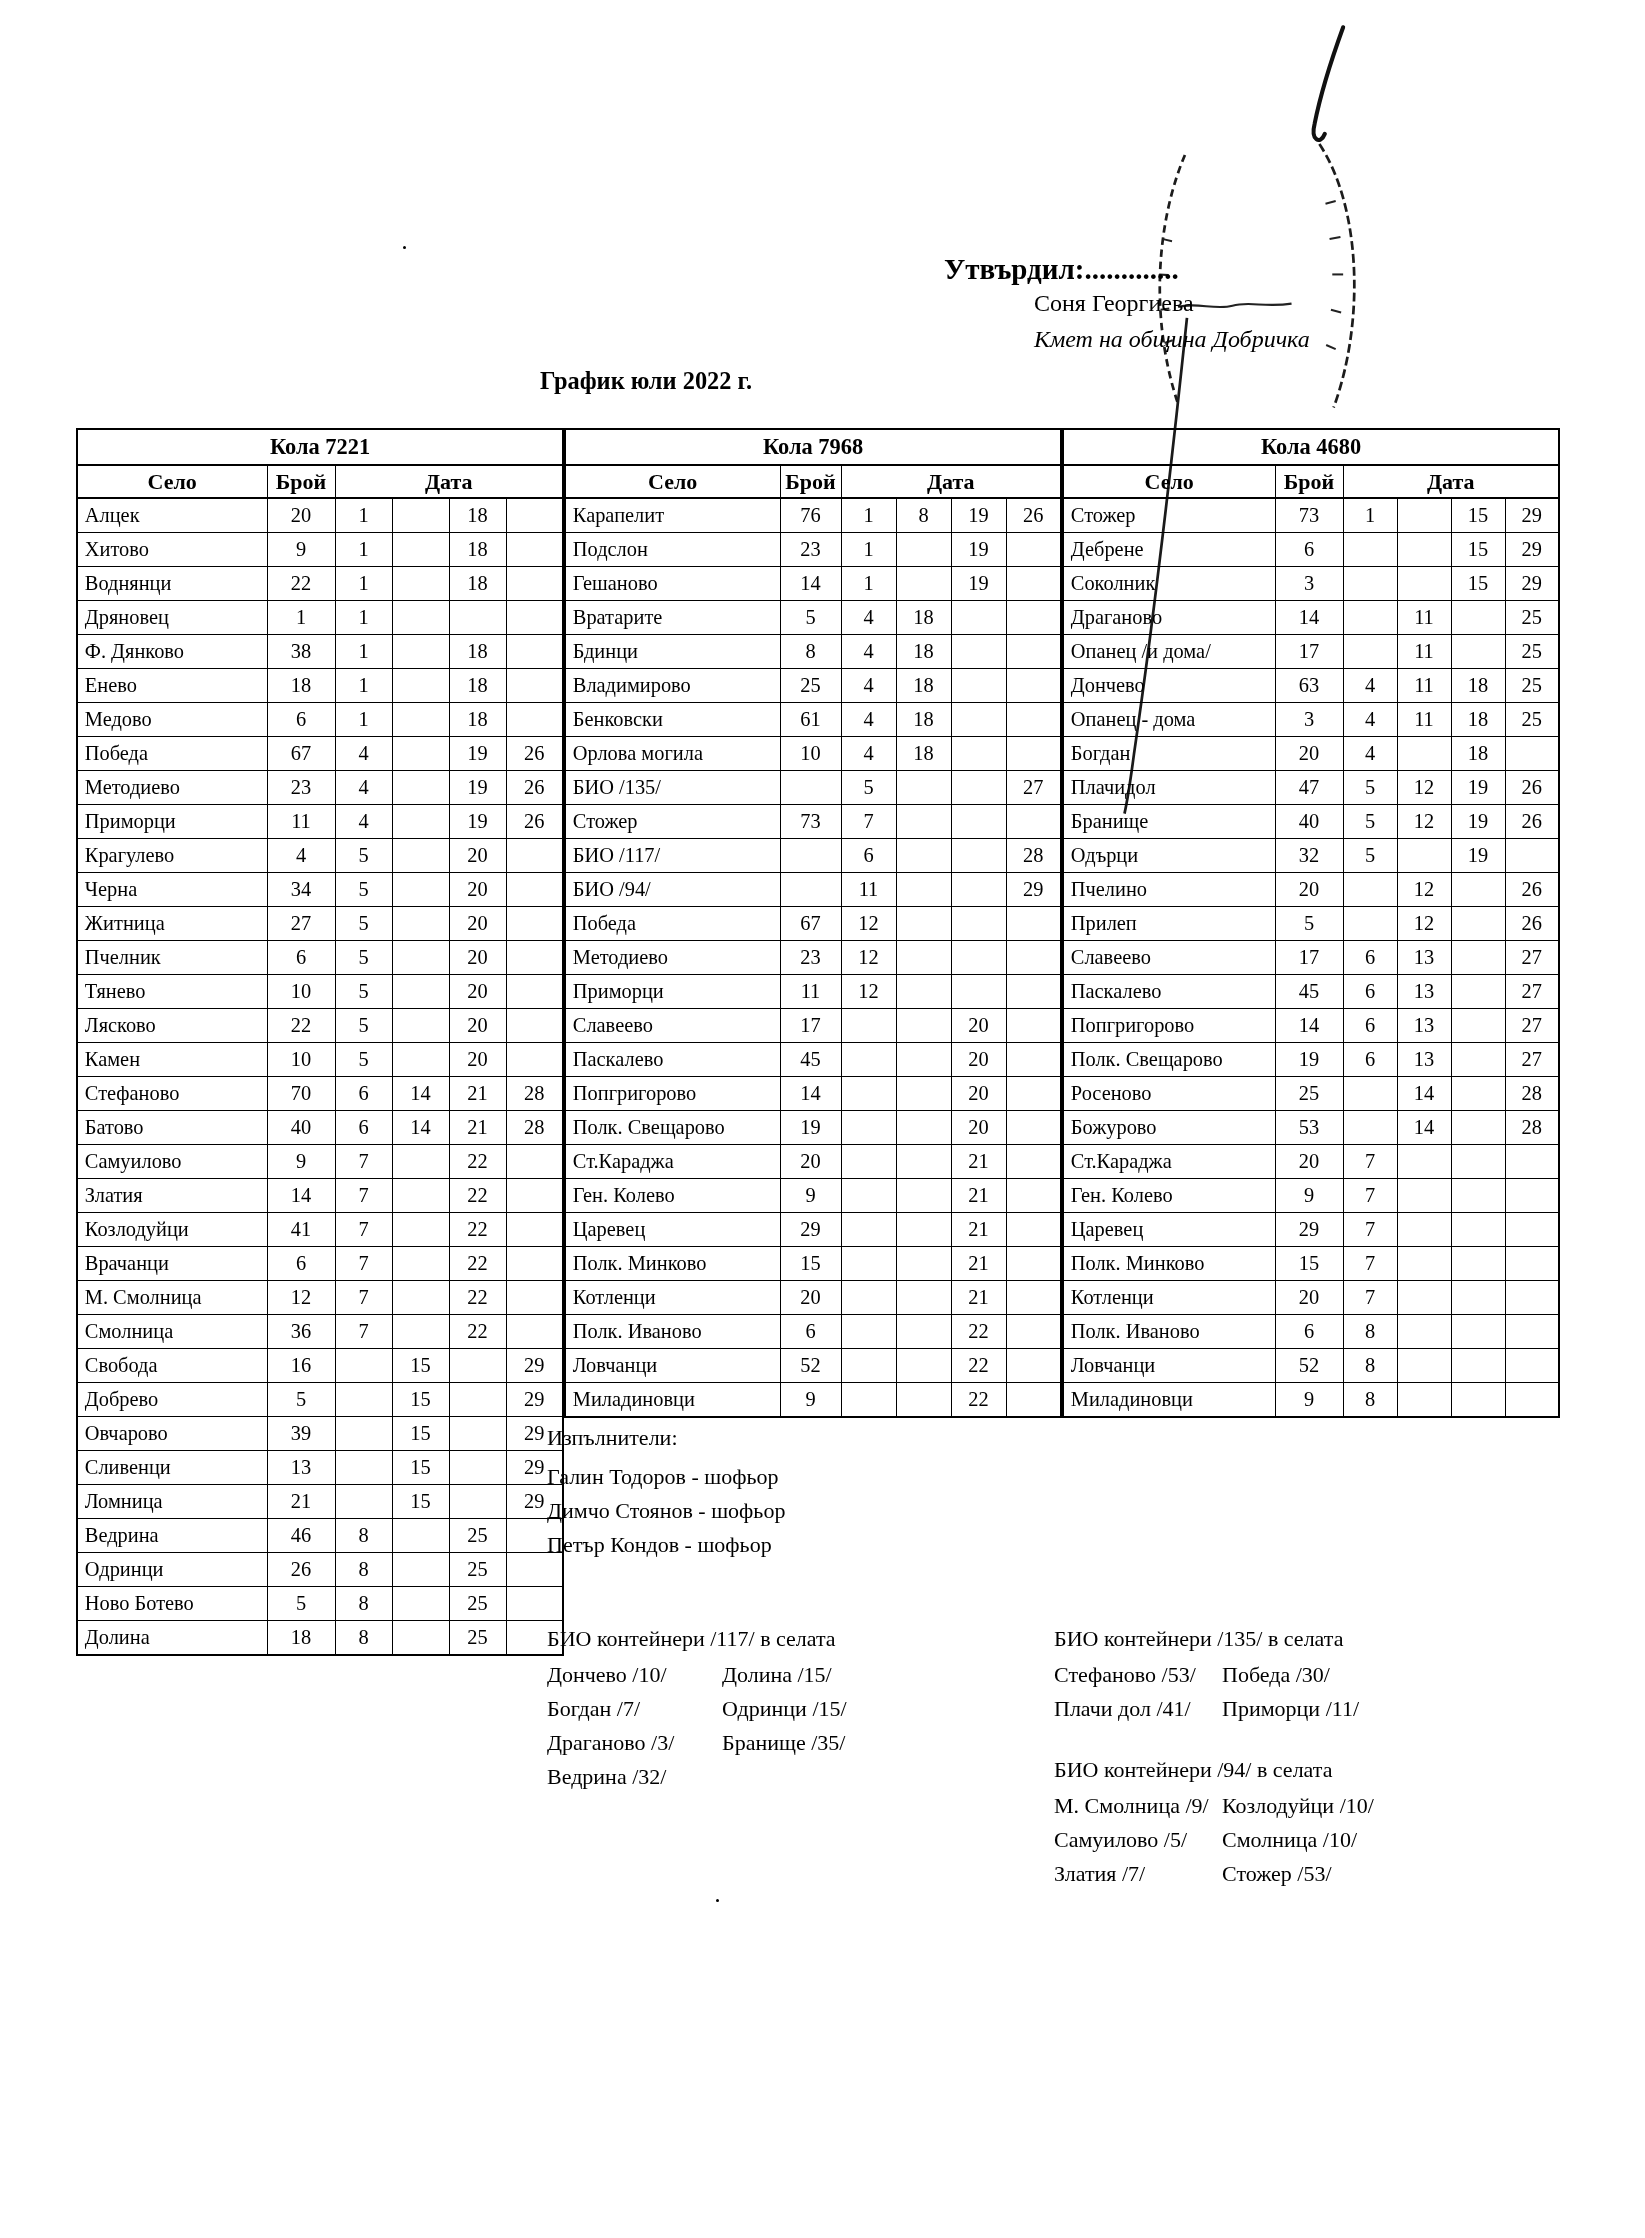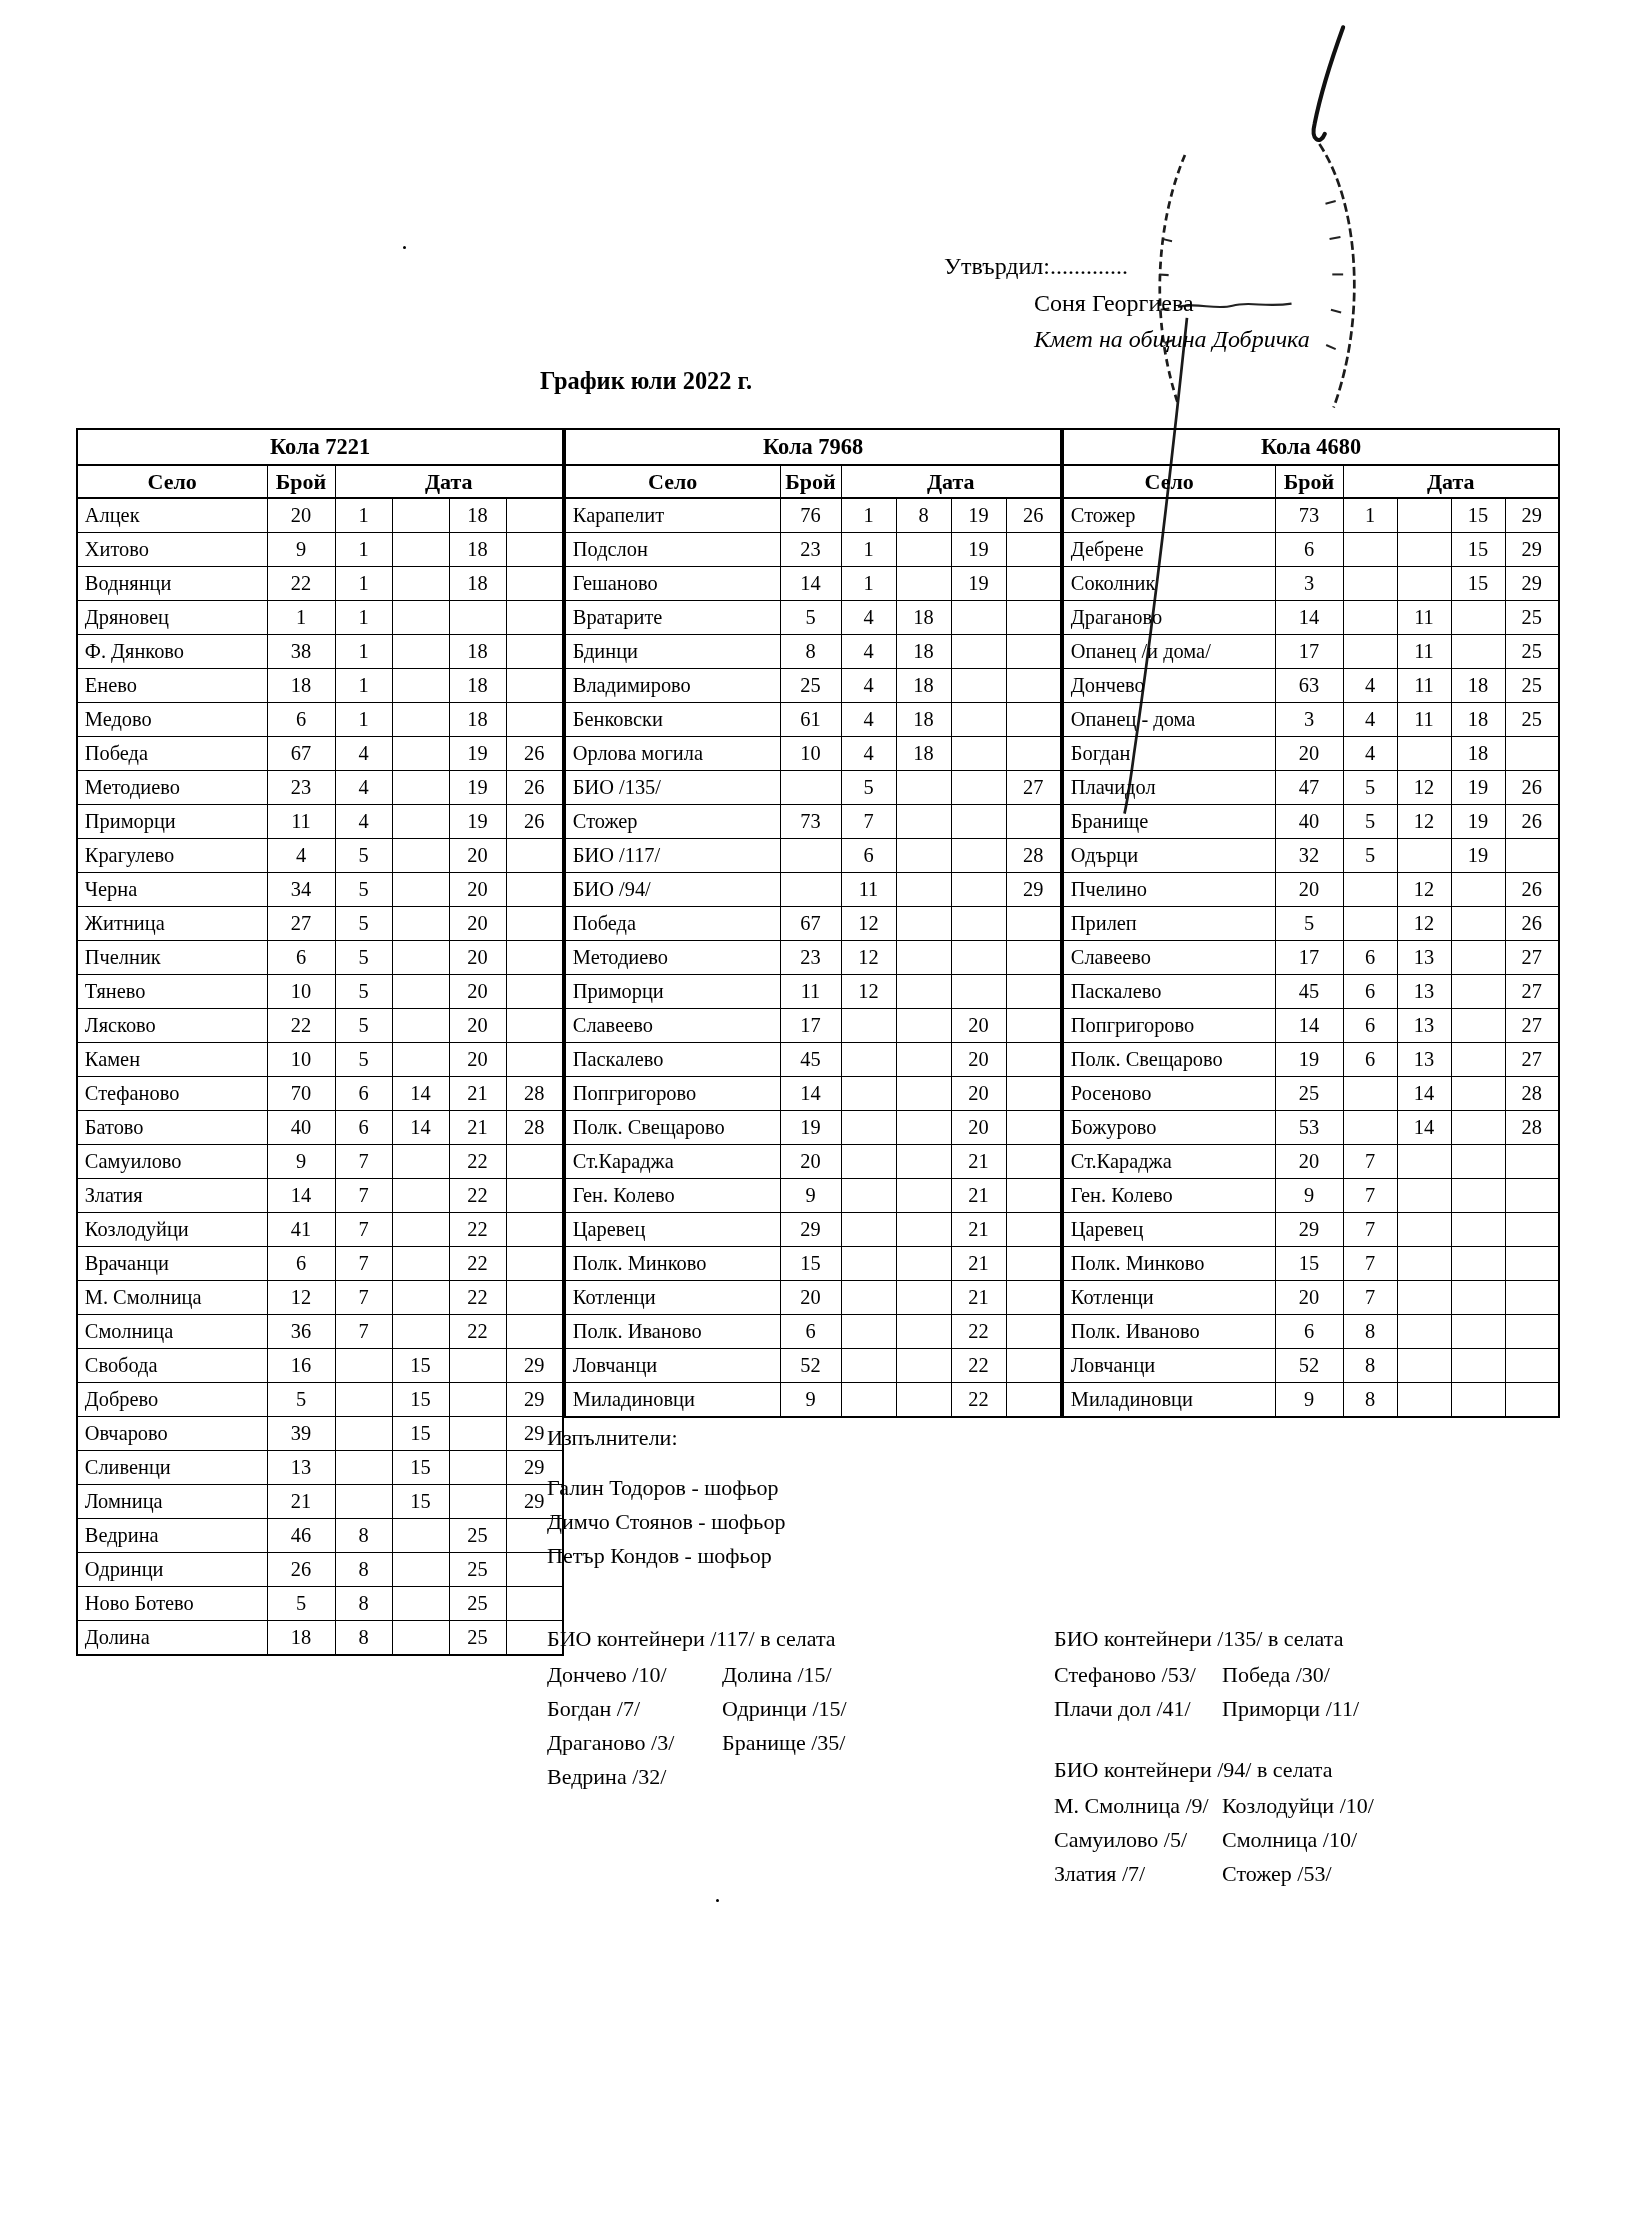--- a/index.html
+++ b/index.html
@@ -2,37 +2,37 @@
 <html style="font-size:11px"><head>
 <meta charset="utf-8">
 <style>
   html,body{margin:0;padding:0;}
   body{
     width:1646px;height:2239px;background:#ffffff;position:relative;
     font-family:"Liberation Serif","DejaVu Serif",serif;color:#000;
     -webkit-font-smoothing:none;
   }
   .abs{position:absolute;white-space:nowrap;}
-  .approve{font-size:24px;}
+  .approve{font-size:29px;font-weight:bold;}
   .approver{font-size:24px;}
   .approver-title{font-size:24px;font-style:italic;}
   .doc-title{font-size:24.4px;font-weight:bold;}
 
   .tables{position:absolute;left:76px;top:428px;display:flex;align-items:flex-start;justify-content:space-between;}
   table.t{border-collapse:collapse;table-layout:fixed;border:2px solid #000;margin:0;}
   table.t th,table.t td{border:1.4px solid #000;padding:0;overflow:hidden;white-space:nowrap;}
   table.t thead th{font-weight:bold;font-size:22px;border-bottom:2px solid #000;}
   table.t th.car{font-size:22.4px;height:34px;}
   table.t thead tr.cols th{height:31px;margin-top:21px;}
   table.t td{font-size:20.4px;height:33px;}
   table.t td.v{text-align:left;padding-left:6.8px;}
   table.t td.n{text-align:center;}
 
   .executors{position:absolute;left:547px;top:1423px;font-size:22px;}
-  .executors .hd{line-height:30px;margin-bottom:18px;}
+  .executors .hd{line-height:30px;margin-bottom:7px;}
   .executors .it{line-height:34px;}
 
   .bio{position:absolute;font-size:22px;}
   .bio .hd{line-height:30px;margin-bottom:4.1px;}
   .bio .grid{display:grid;grid-auto-rows:34px;align-items:center;}
   .bio117{left:547px;top:1624px;}
   .bio117 .grid{grid-template-columns:175px 217px;}
   .bio135{left:1054px;top:1624px;}
   .bio135 .grid{grid-template-columns:168px 217px;}
   .bio94{left:1054px;top:1755px;}

